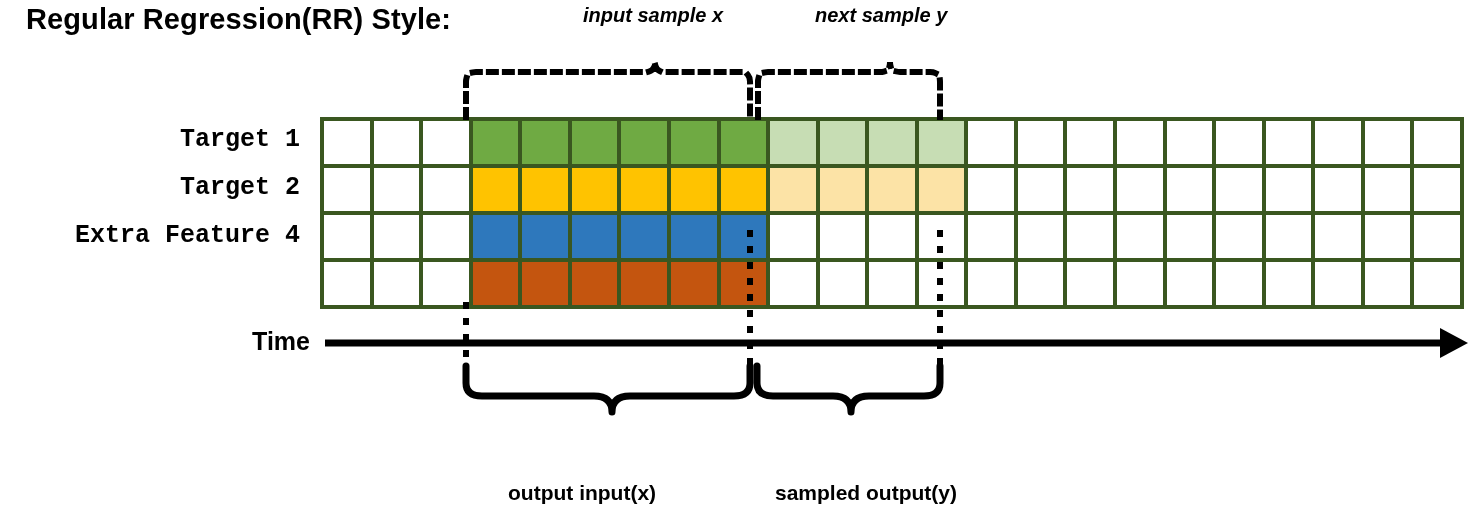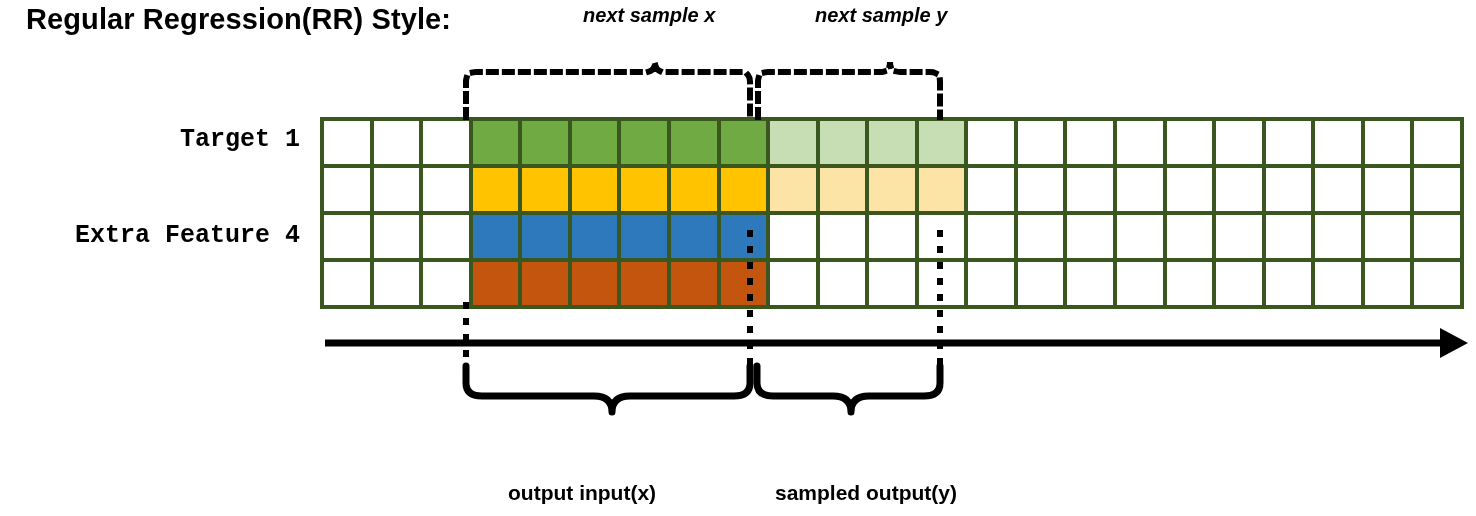--- a/index.html
+++ b/index.html
@@ -31,28 +31,30 @@
   #bt-x{left:508px;top:423px;}
   #bt-y{left:775px;top:423px;}
 </style>
 </head>
 <body>
 
 <div class="canvas">
 
   <div id="title">Regular Regression(RR) Style:</div>
 
-  <div class="brace-label" id="lbl-next-x">next sample x</div>
+  <div class="brace-label" id="lbl-next-x">input sample x</div>
   <div class="brace-label" id="lbl-next-y">next sample y</div>
 
   <div id="rowlabels">
     <div class="row-label rl0">Target 1</div>
+    <div class="row-label rl1">Target 2</div>
     <div class="row-label rl2">Extra Feature 4</div>
   </div>
 
+  <div id="time-label">Time</div>
 
   <div id="grid" style="background: rgb(58, 87, 32);">
       <div class="cell" style="background: rgb(255, 255, 255);"></div>
       <div class="cell" style="background: rgb(255, 255, 255);"></div>
       <div class="cell" style="background: rgb(255, 255, 255);"></div>
       <div class="cell" style="background: rgb(111, 170, 67);"></div>
       <div class="cell" style="background: rgb(111, 170, 67);"></div>
       <div class="cell" style="background: rgb(111, 170, 67);"></div>
       <div class="cell" style="background: rgb(111, 170, 67);"></div>
       <div class="cell" style="background: rgb(111, 170, 67);"></div>

